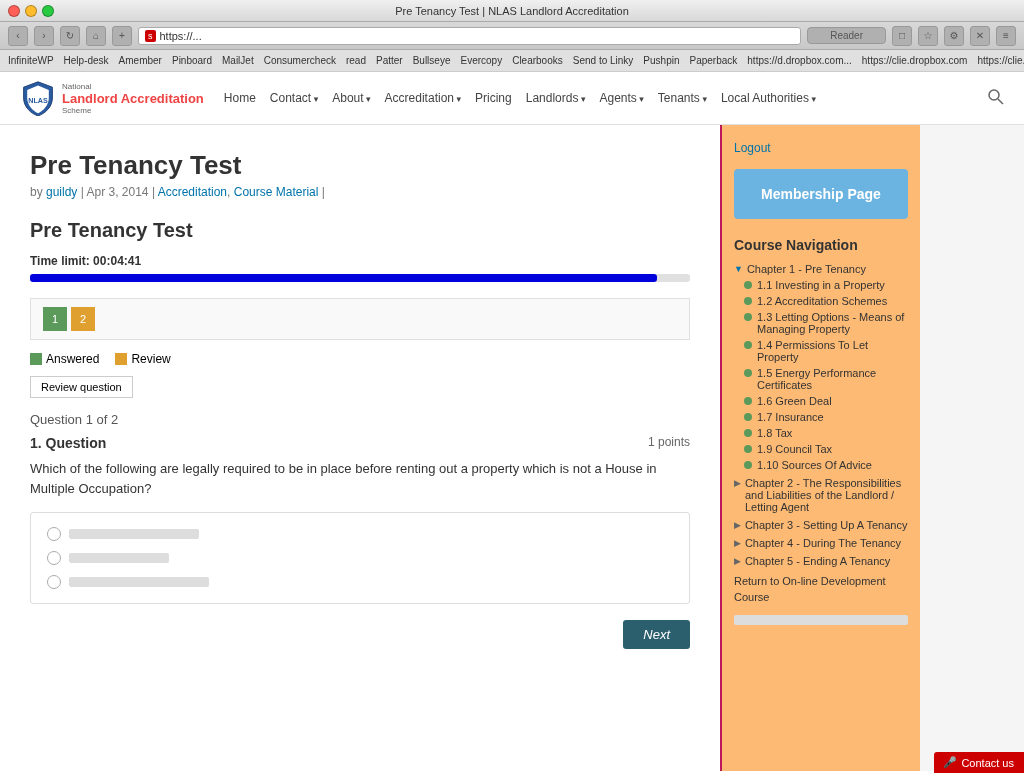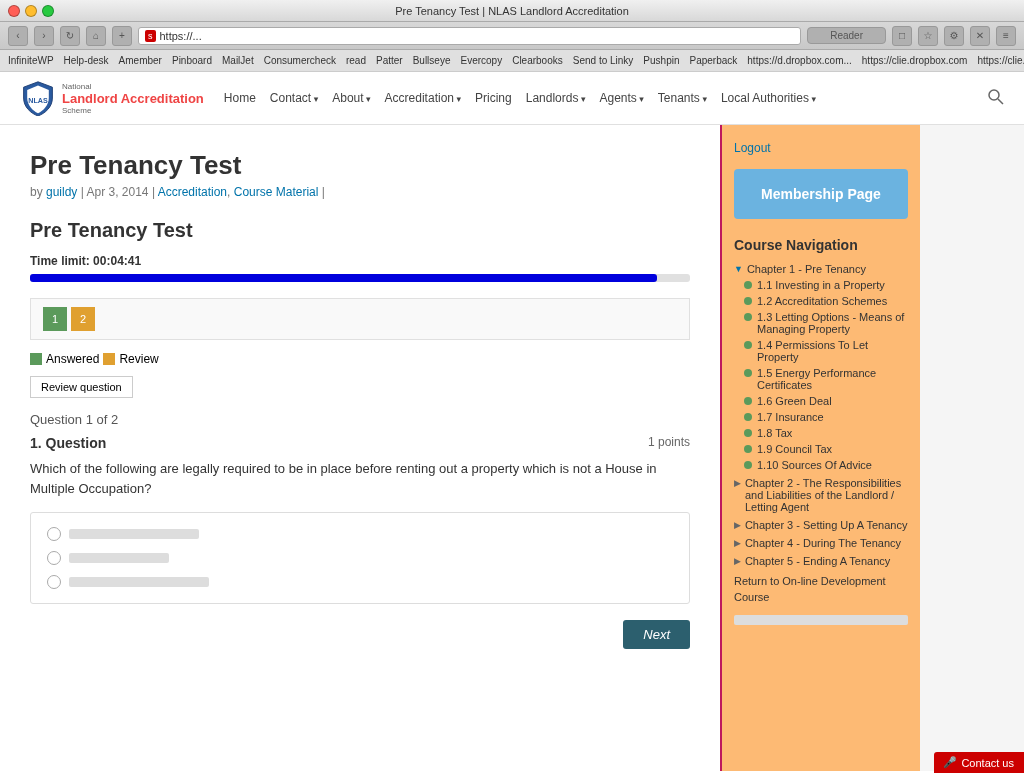--- a/index.html
+++ b/index.html
@@ -51,21 +51,21 @@
     .time-limit-label { font-size: 12px; color: #333; font-weight: bold; margin-bottom: 6px; }
 
     .progress-bar-container { width: 100%; height: 8px; background: #e0e0e0; border-radius: 3px; margin-bottom: 16px; }
     .progress-bar-fill { height: 100%; background: #0000dd; border-radius: 3px; }
 
     .question-nav { background: #f9f9f9; border: 1px solid #e0e0e0; padding: 8px 12px; margin-bottom: 12px; display: flex; gap: 4px; align-items: center; }
     .q-num-btn { width: 24px; height: 24px; border: 1px solid #ccc; background: white; display: flex; align-items: center; justify-content: center; font-size: 11px; cursor: pointer; }
     .q-num-btn.answered { background: #5b9a5b; color: white; border-color: #5b9a5b; }
     .q-num-btn.review { background: #e0a030; color: white; border-color: #e0a030; }
 
-    .legend { display: flex; align-items: center; gap: 4px; margin-bottom: 10px; font-size: 12px; }
+    .legend { display: flex; align-items: center; gap: 16px; margin-bottom: 10px; font-size: 12px; }
     .legend-item { display: flex; align-items: center; gap: 4px; }
     .legend-dot { width: 12px; height: 12px; }
     .legend-dot.answered { background: #5b9a5b; }
     .legend-dot.review { background: #e0a030; }
 
     .review-btn { border: 1px solid #ccc; background: white; padding: 4px 10px; font-size: 11px; cursor: pointer; margin-bottom: 14px; }
 
     .question-of { font-size: 13px; color: #555; margin-bottom: 8px; }
 
     .question-row { display: flex; justify-content: space-between; align-items: flex-start; margin-bottom: 8px; }

